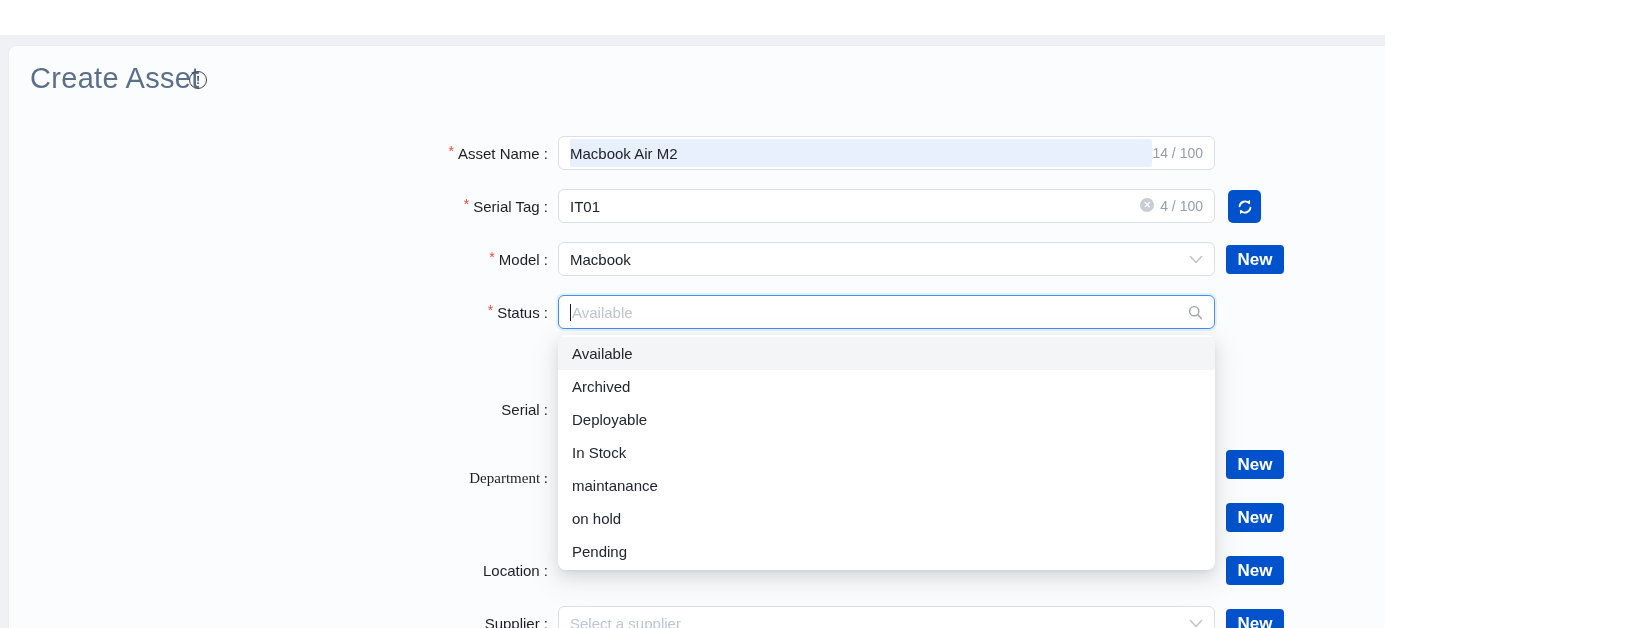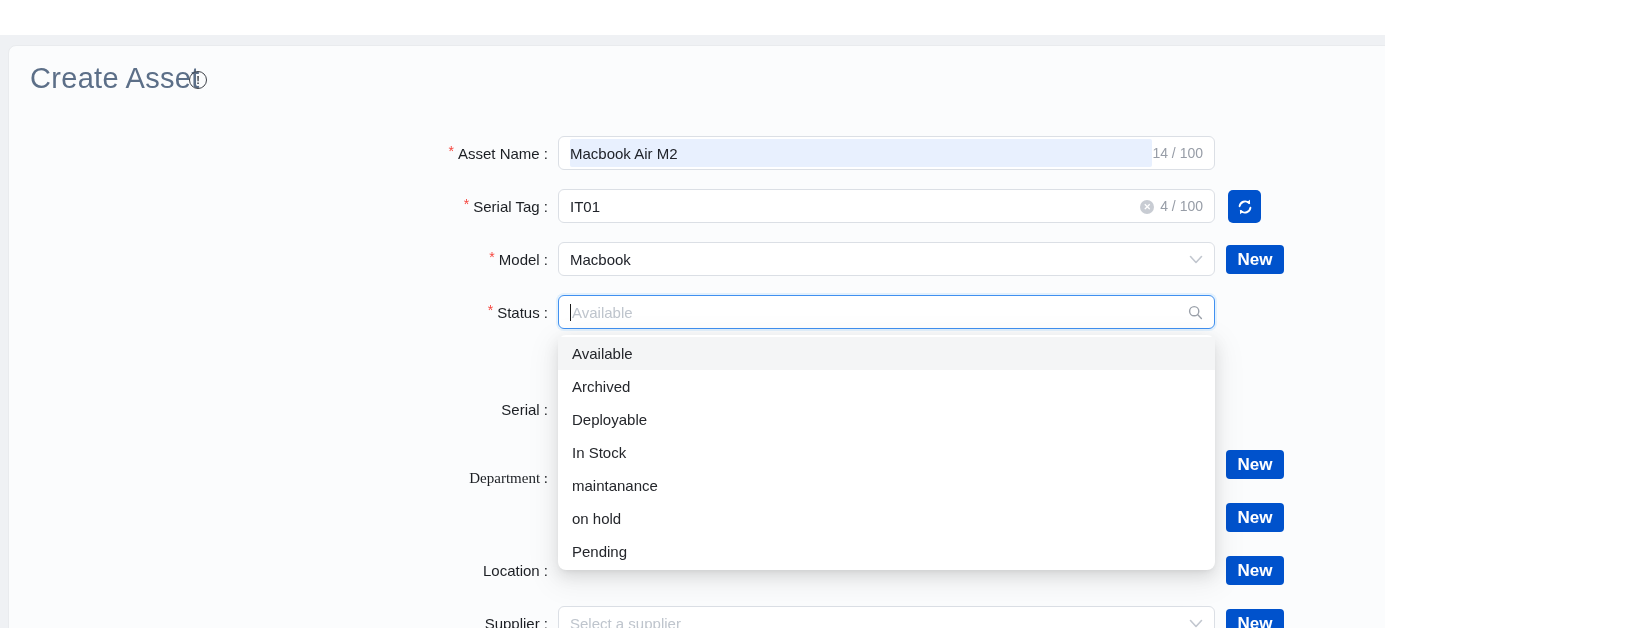--- a/index.html
+++ b/index.html
@@ -42,21 +42,21 @@
     font-size:15px; color:#20232a;
   }
   .ctrl.focused {
     border:1.5px solid #4090f0;
     box-shadow:0 0 0 2px rgba(24,144,255,.10);
   }
   .autofill {
     flex:1; align-self:stretch; margin:2px 0; background:#e8f0fe;
     display:flex; align-items:center; border-radius:2px;
   }
-  .suffix { margin-left:auto; display:flex; align-items:flex-end; gap:6px; }
+  .suffix { margin-left:auto; display:flex; align-items:flex-start; gap:6px; }
   .counter { color:#979da7; font-size:14px; white-space:pre; }
   .clear-ic {
     width:14px; height:14px; border-radius:50%; background:#c8ccd3;
     color:#fff; font-size:9px; font-weight:700;
     display:flex; align-items:center; justify-content:center; cursor:pointer;
   }
   .placeholder { color:#bfc5cd; }
   .caret { display:inline-block; width:1px; height:17px; background:#1a1a1a; margin-right:1px; }
   .row-name    { top:101px; }
   .row-tag     { top:154px; }

